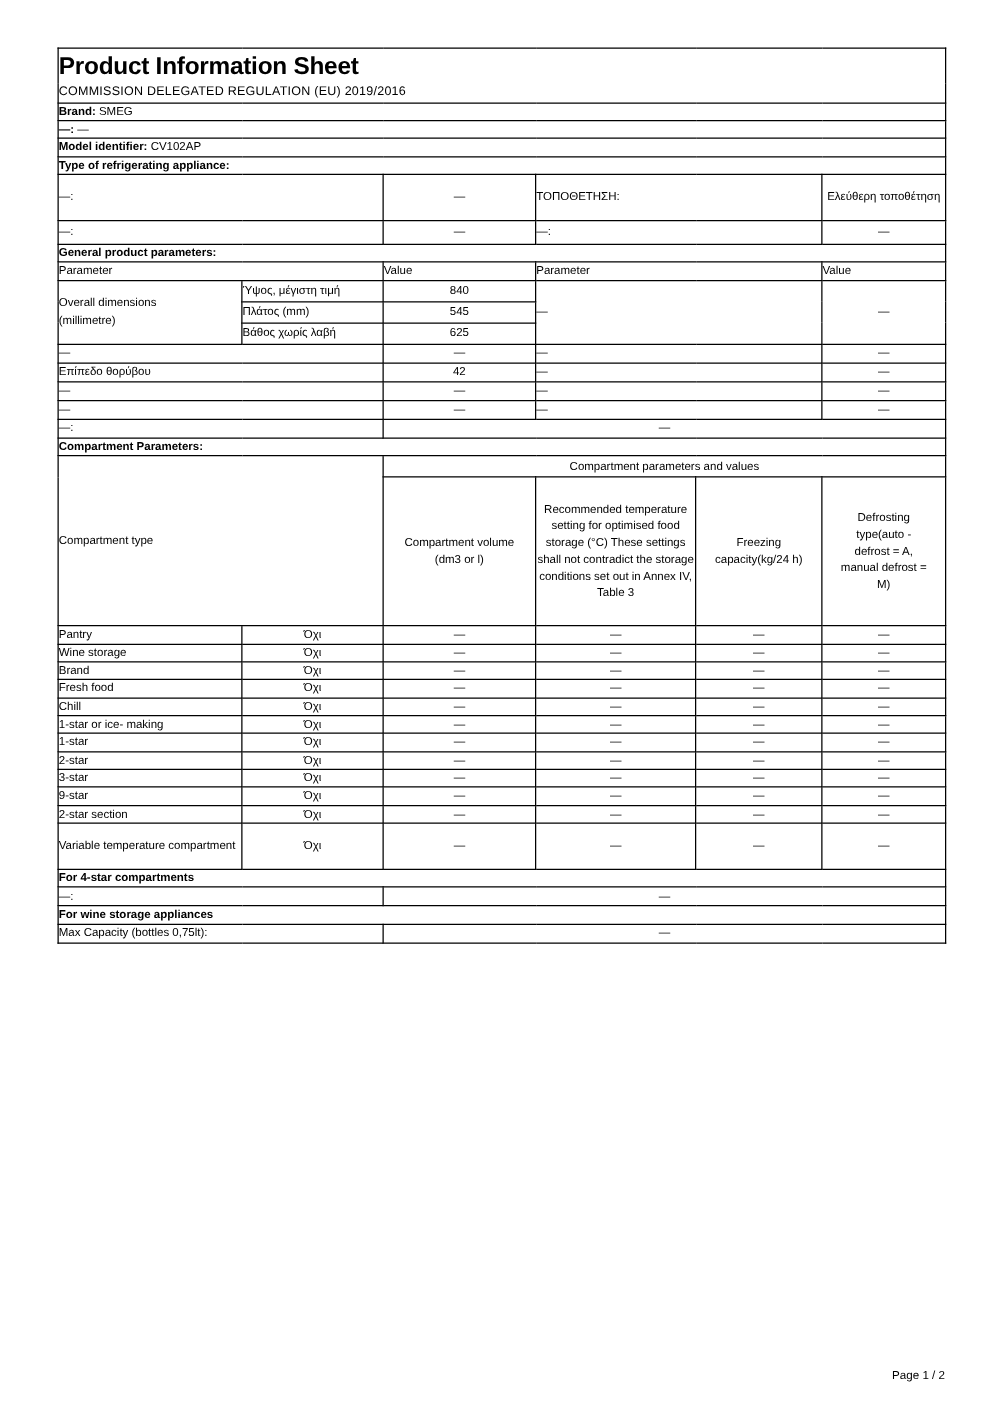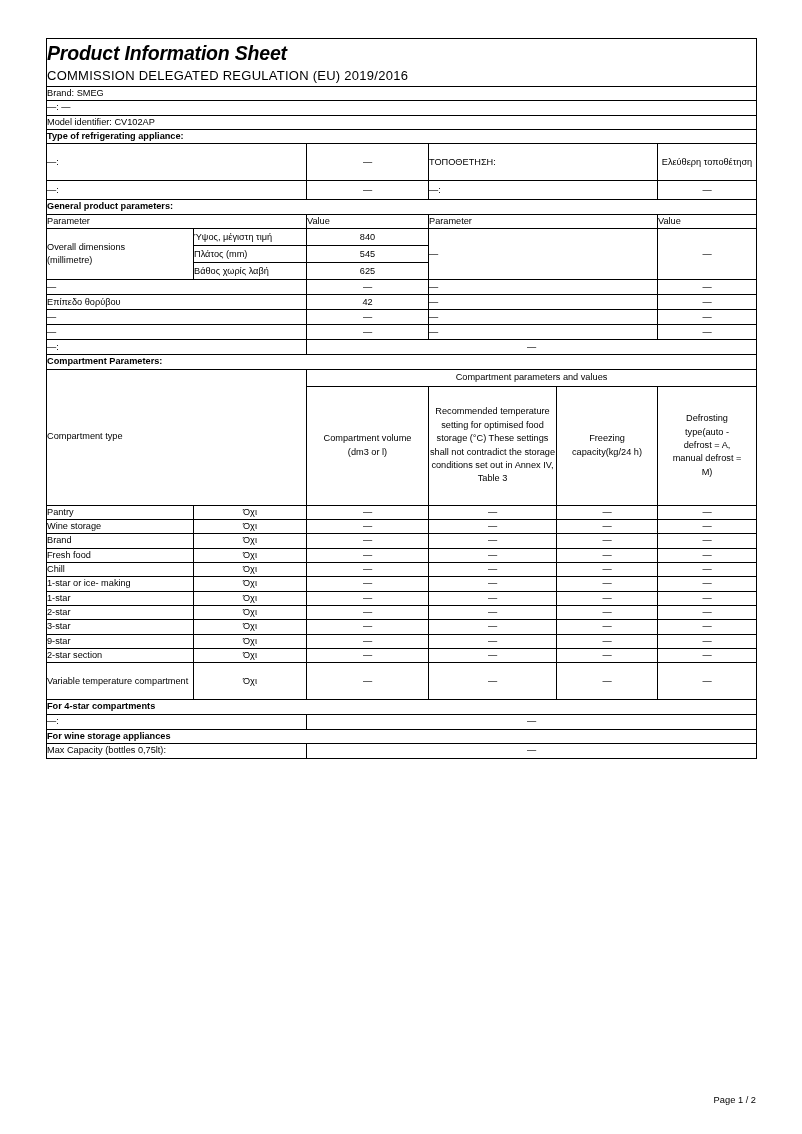--- a/index.html
+++ b/index.html
@@ -37,46 +37,45 @@
 
   
   .pad { padding: 5px 6px; }
   .ctr { text-align: center; }
   .left { text-align: left; }
 
   
   .title-cell {
     padding: 13px 8px 9px 8px;
     border-bottom: none !important;
-    font-style: italic;
   }
   .title-text {
     font-size: 19.5px;
     font-weight: bold;
     letter-spacing: -0.2px;
   }
   .regulation-cell {
     padding: 5px 8px 7px 8px;
     border-top: none !important;
   }
   .regulation-text {
-    font-size: 13px;
+    font-size: 10px;
     letter-spacing: 0.02em;
   }
 
   .sec-head {
     font-weight: bold;
     font-size: 9.3px;
     padding: 6px 8px;
   }
   .kv {
     font-size: 9.3px;
     padding: 6px 8px;
   }
-  .kv b { font-weight: normal; }
+  .kv b { font-weight: bold; }
 
   .hrow td { font-size: 9.2px; }
 
   .hdr-multi {
     font-size: 8.9px;
     line-height: 1.62;
     text-align: center;
     padding: 6px 5px;
     margin-left: 29px;
   }

